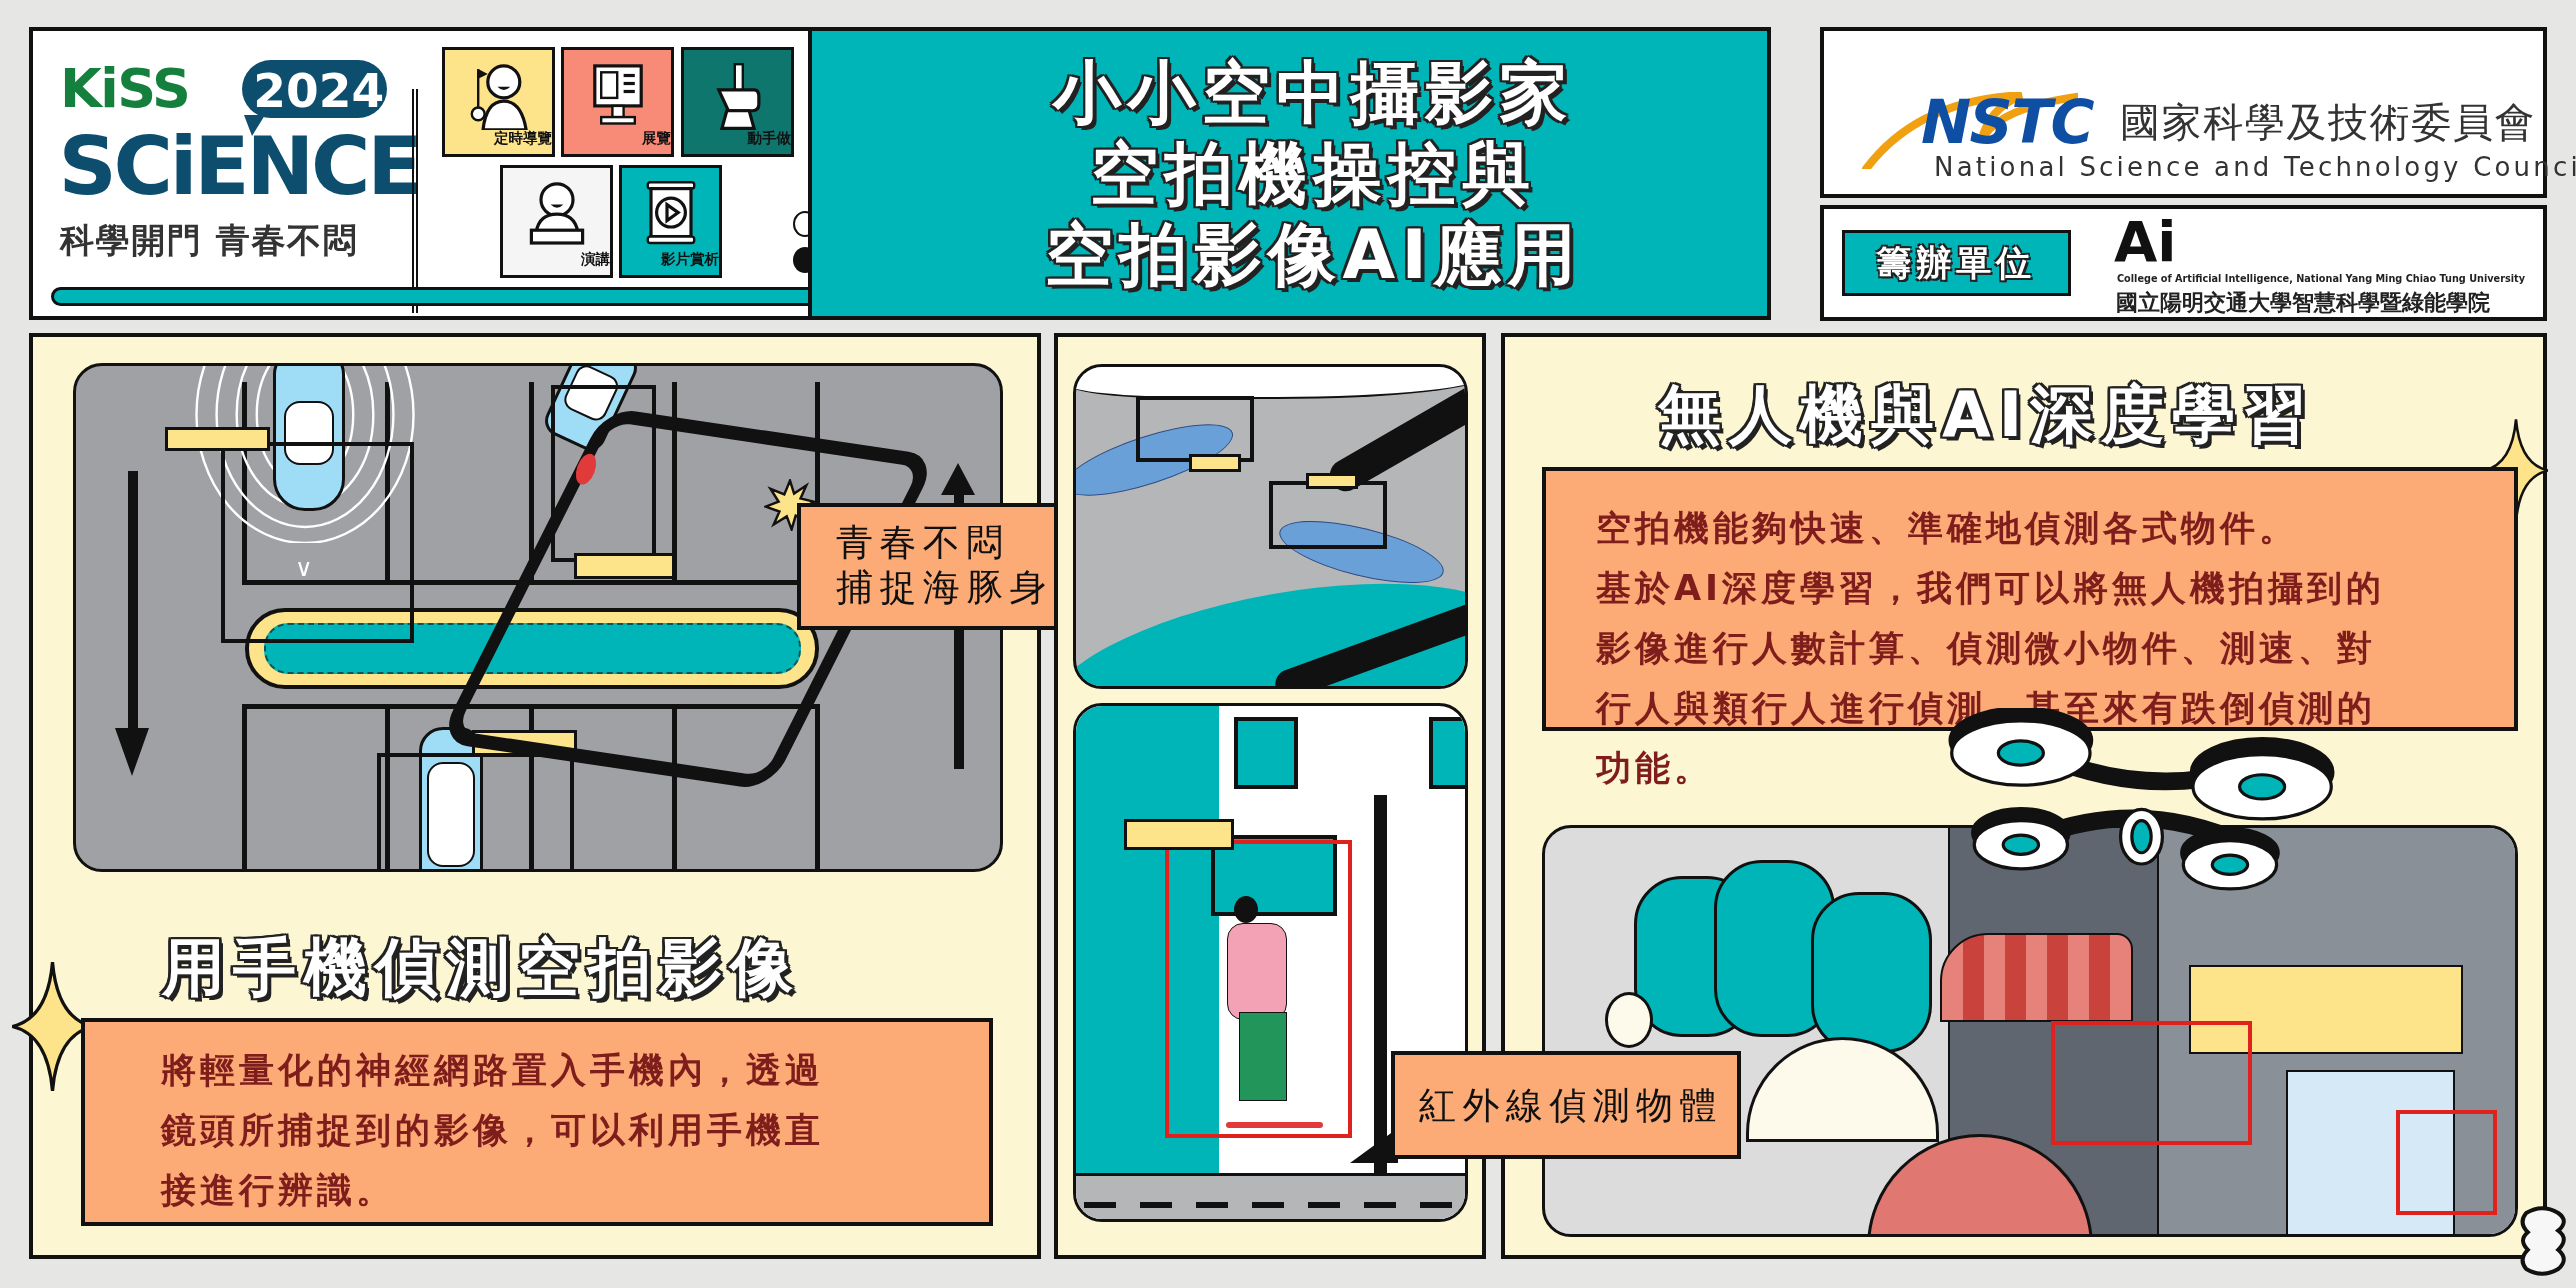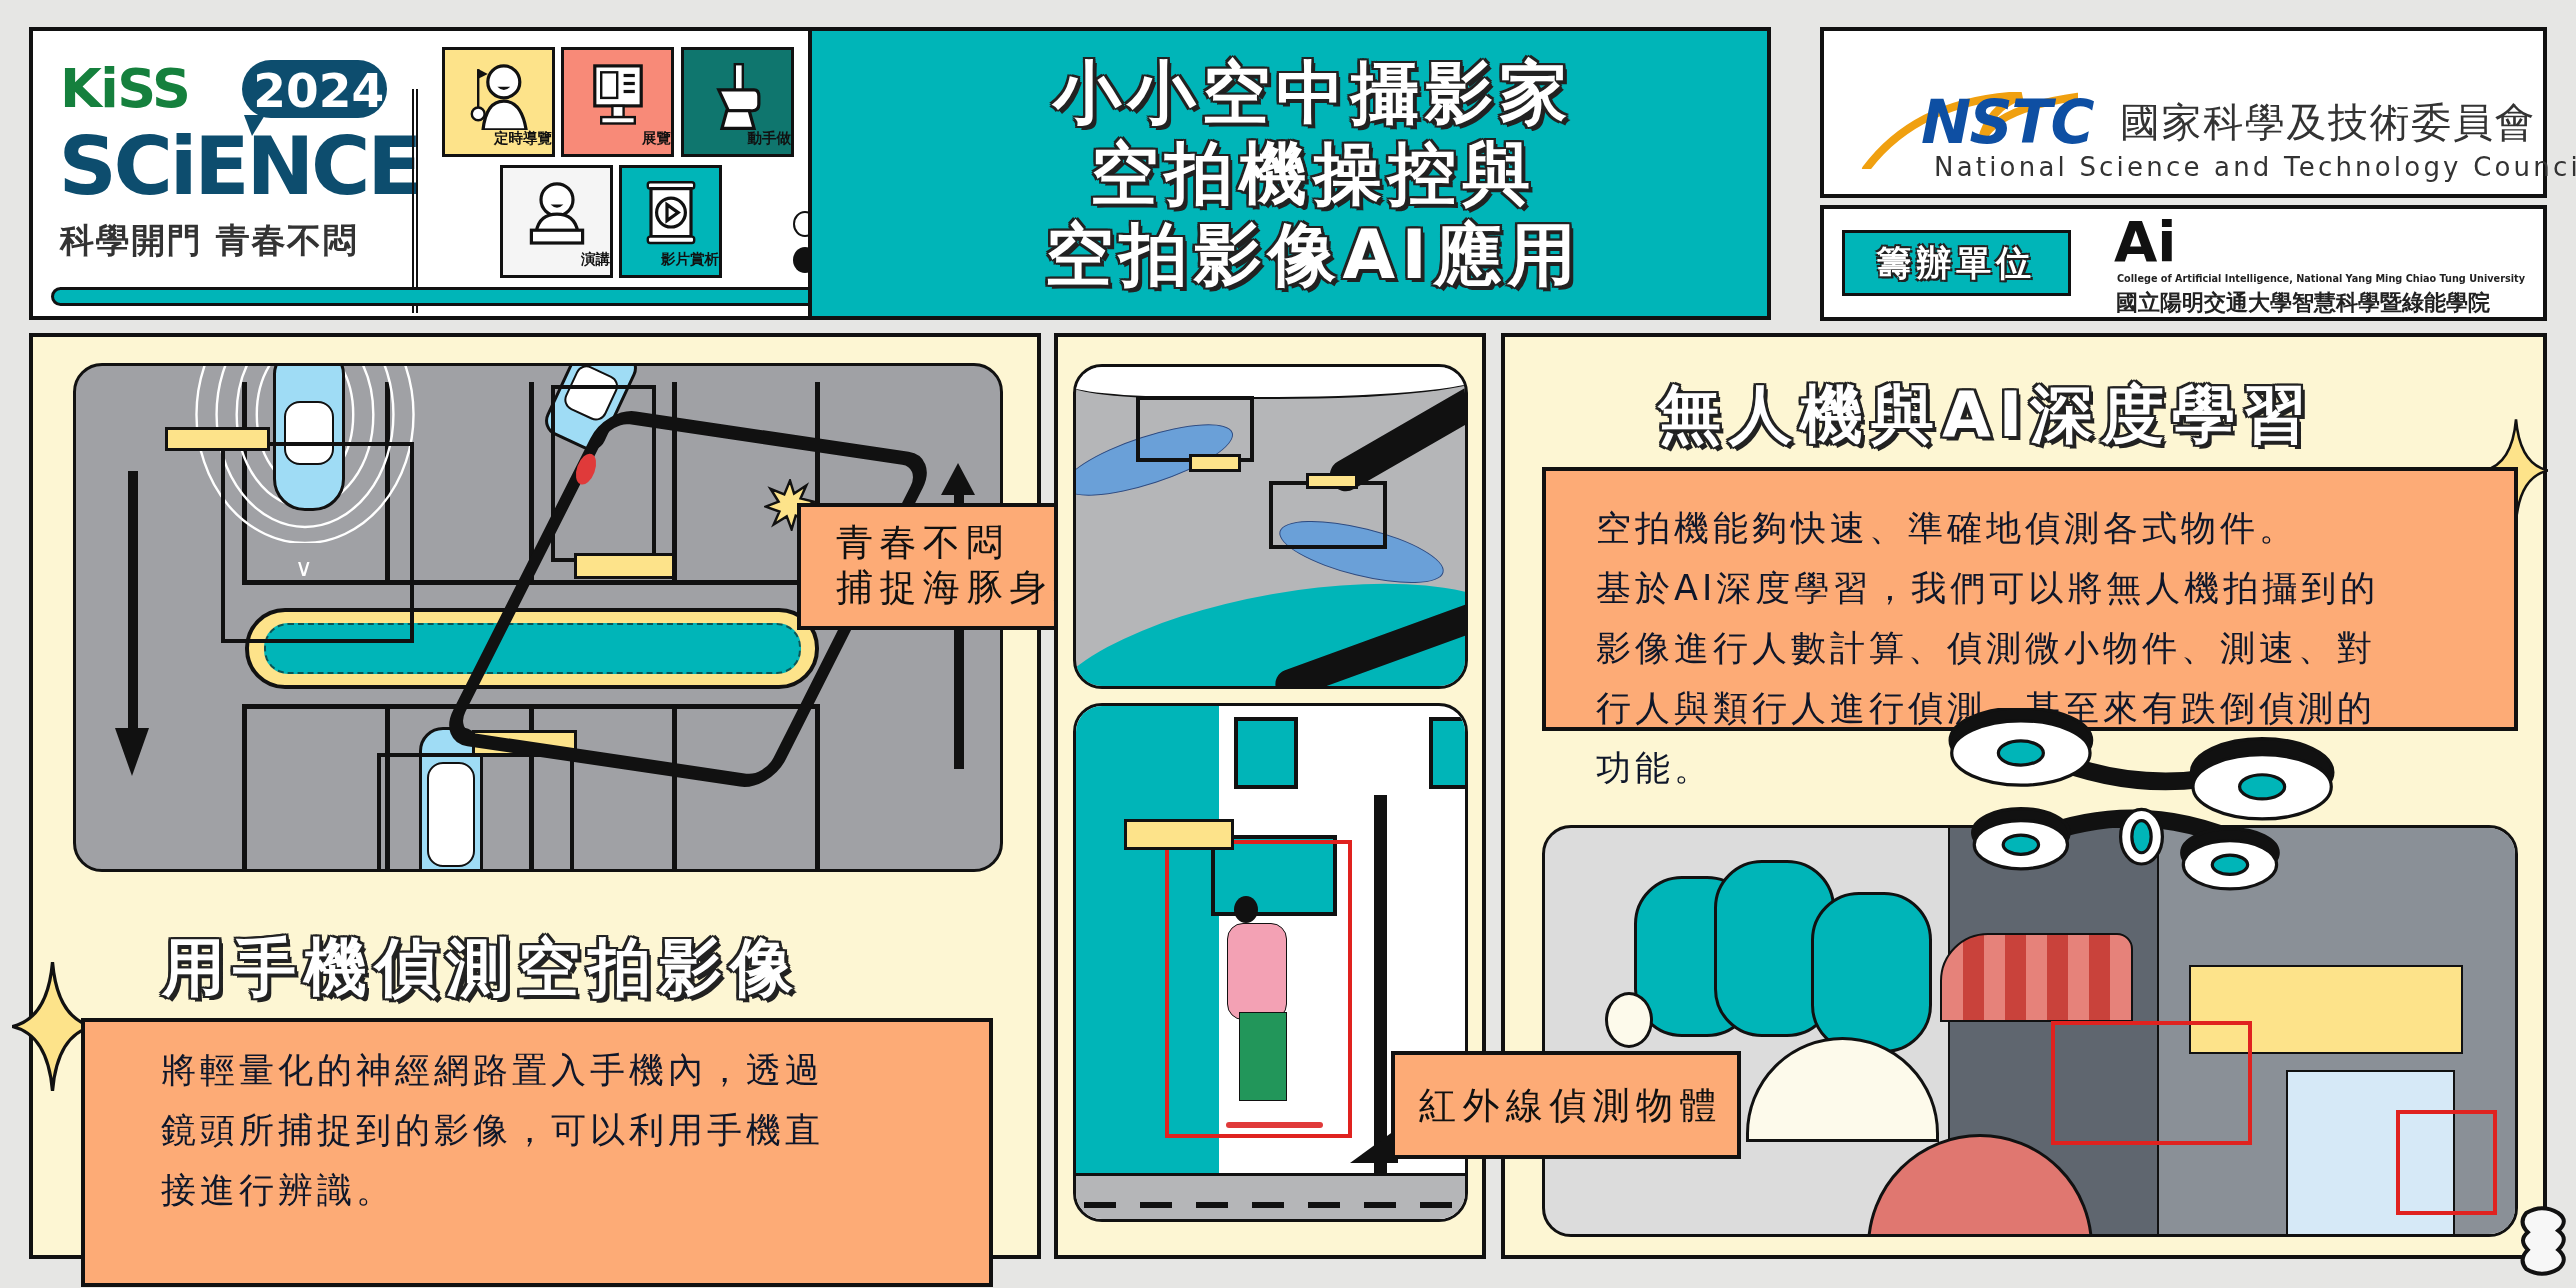--- a/index.html
+++ b/index.html
@@ -5,21 +5,21 @@
 *{box-sizing:border-box;margin:0;padding:0}
 html,body{width:2576px;height:1289px;overflow:hidden;background:#e6e6e4;font-family:"DejaVu Sans","Liberation Sans",sans-serif;}
 .abs{position:absolute}
 .panel{position:absolute;border:4.8px solid #111;}
 .cream{background:#fdf6d3}
 .white{background:#fff}
 .teal{background:#00b5b8}
 .outline-text{color:#fff;font-weight:bold;
   text-shadow:-2.4px -2.4px 0 #222,2.4px -2.4px 0 #222,-2.4px 2.4px 0 #222,2.4px 2.4px 0 #222,0 2.4px 0 #222,0 -2.4px 0 #222,2.4px 0 0 #222,-2.4px 0 0 #222,4px 4px 0 #222;}
 .orange-box{position:absolute;background:#fdab76;border:4px solid #111;}
-.body-text{color:#0f172a;font-weight:normal;font-size:35px;line-height:60px;letter-spacing:4px;}
+.body-text{color:#7f1d1d;font-weight:bold;font-size:35px;line-height:60px;letter-spacing:4px;}
 .callout-text{color:#111;font-size:37px;line-height:45px;letter-spacing:6.4px;}
 .scene{position:absolute;border:3.2px solid #111;border-radius:29px;overflow:hidden;}
 .ylabel{position:absolute;background:#fde38a;border:3.2px solid #111;}
 .detect{position:absolute;border:4px solid #111;}
 .redbox{position:absolute;border:4px solid #e0221f;}
 .icon-tile{position:absolute;border:3.2px solid #111;display:flex;flex-direction:column;align-items:flex-end;justify-content:flex-end;padding-bottom:6.4px;font-weight:bold;font-size:14.5px;color:#111;}
 .icon-tile svg{position:absolute;top:11.3px;left:50%;transform:translateX(-50%)}
 .sparkle{position:absolute}
 </style>
 </head>
@@ -179,21 +179,21 @@
   <div class="orange-box" style="left:764px;top:166px;width:354px;height:127px;padding:13px 0 0 35px;">
     <div class="callout-text">青春不悶</div>
     <div class="callout-text">捕捉海豚身影</div>
   </div>
   <div class="abs" style="left:1112px;top:279px;width:0;height:0;border-top:32px solid #111;border-left:56px solid transparent;"></div>
 
   <div class="outline-text" style="position:absolute;left:129px;top:588px;font-size:63px;letter-spacing:8px;">用手機偵測空拍影像</div>
   <svg class="sparkle" style="left:-21px;top:625px;" width="81" height="129" viewBox="0 0 100 160">
       <path d="M50 0 Q56 70 100 80 Q56 90 50 160 Q44 90 0 80 Q44 70 50 0z" fill="#fde38a" stroke="#111" stroke-width="4"></path>
     </svg>
-  <div class="orange-box" style="left:48px;top:681px;width:912px;height:269px;padding:17.7px 0 0 76px;">
+  <div class="orange-box" style="left:48px;top:681px;width:912px;height:208px;padding:17.7px 0 0 76px;">
     <div class="body-text">將輕量化的神經網路置入手機內，透過</div>
     <div class="body-text">鏡頭所捕捉到的影像，可以利用手機直</div>
     <div class="body-text">接進行辨識。</div>
   </div>
 </div>
 
 <div class="panel cream" style="left:1054px;top:333px;width:432px;height:926px;">
 
   <div class="scene" style="left:14.5px;top:27px;width:395px;height:325px;background:#b5b6b8;">
     <div class="abs" style="left:-8px;top:-16px;width:419px;height:48px;background:#fff;border-bottom:2.4px solid #111;border-radius:0 0 50% 30%;"></div>

